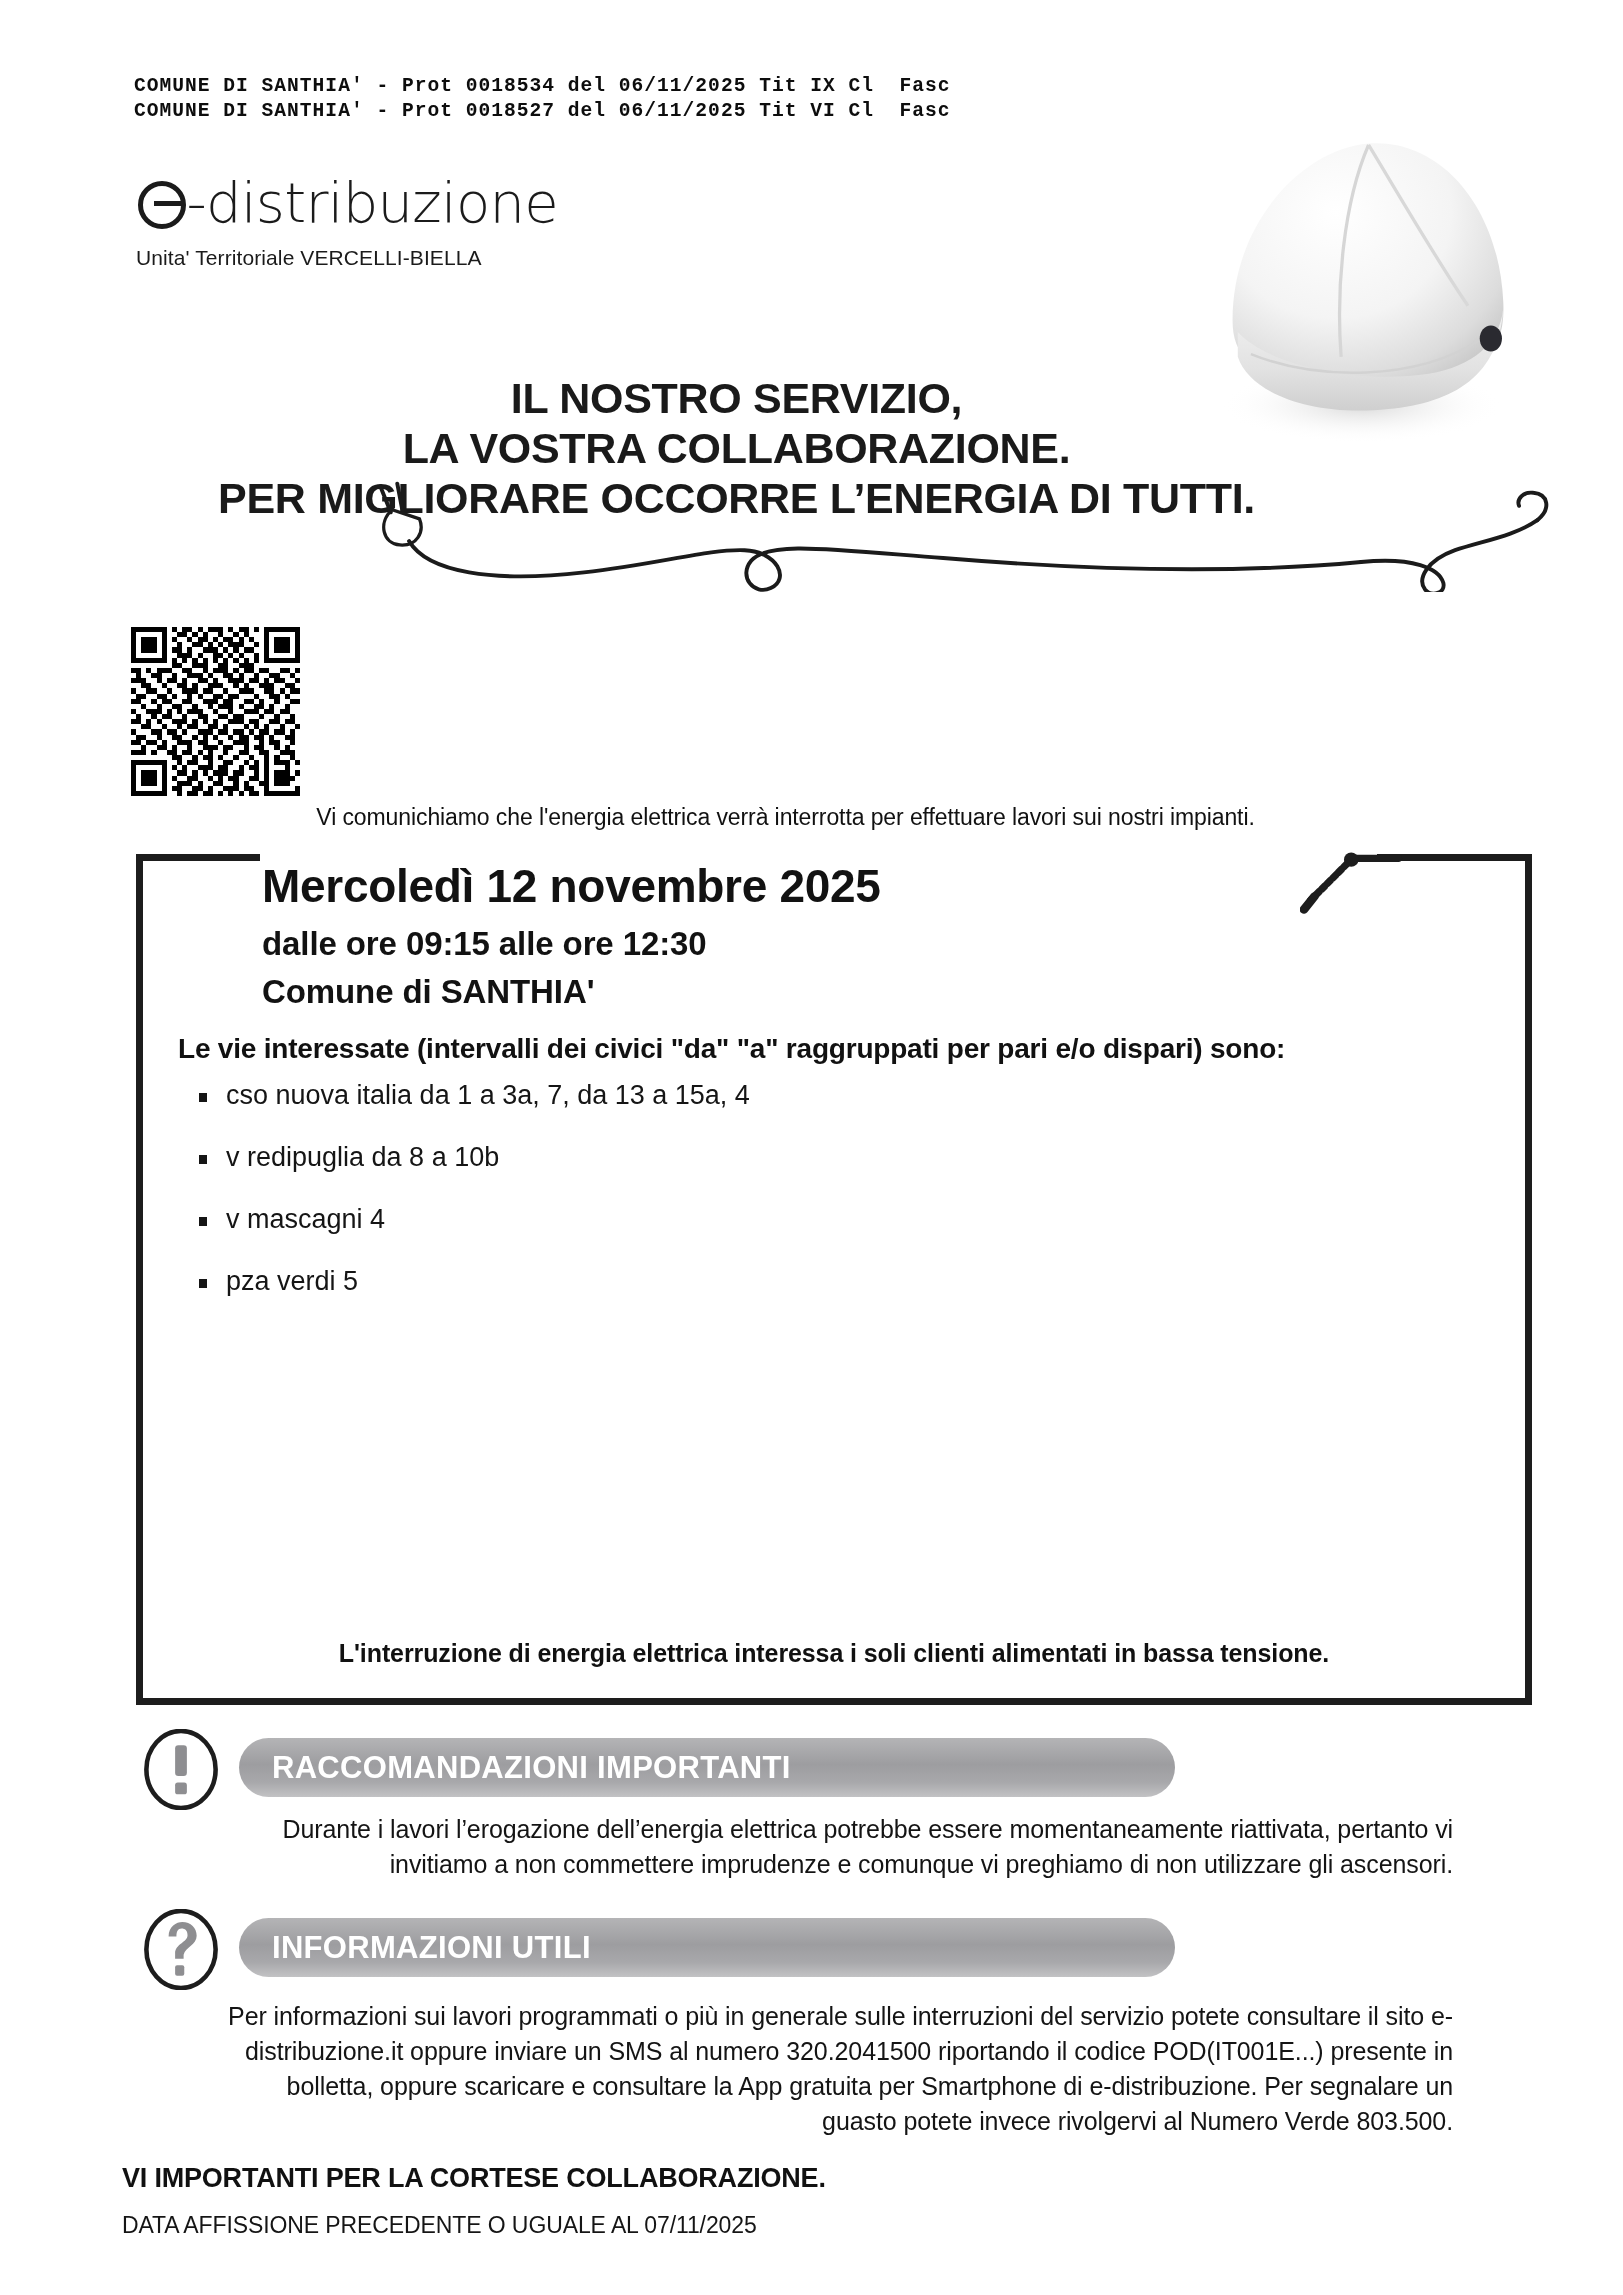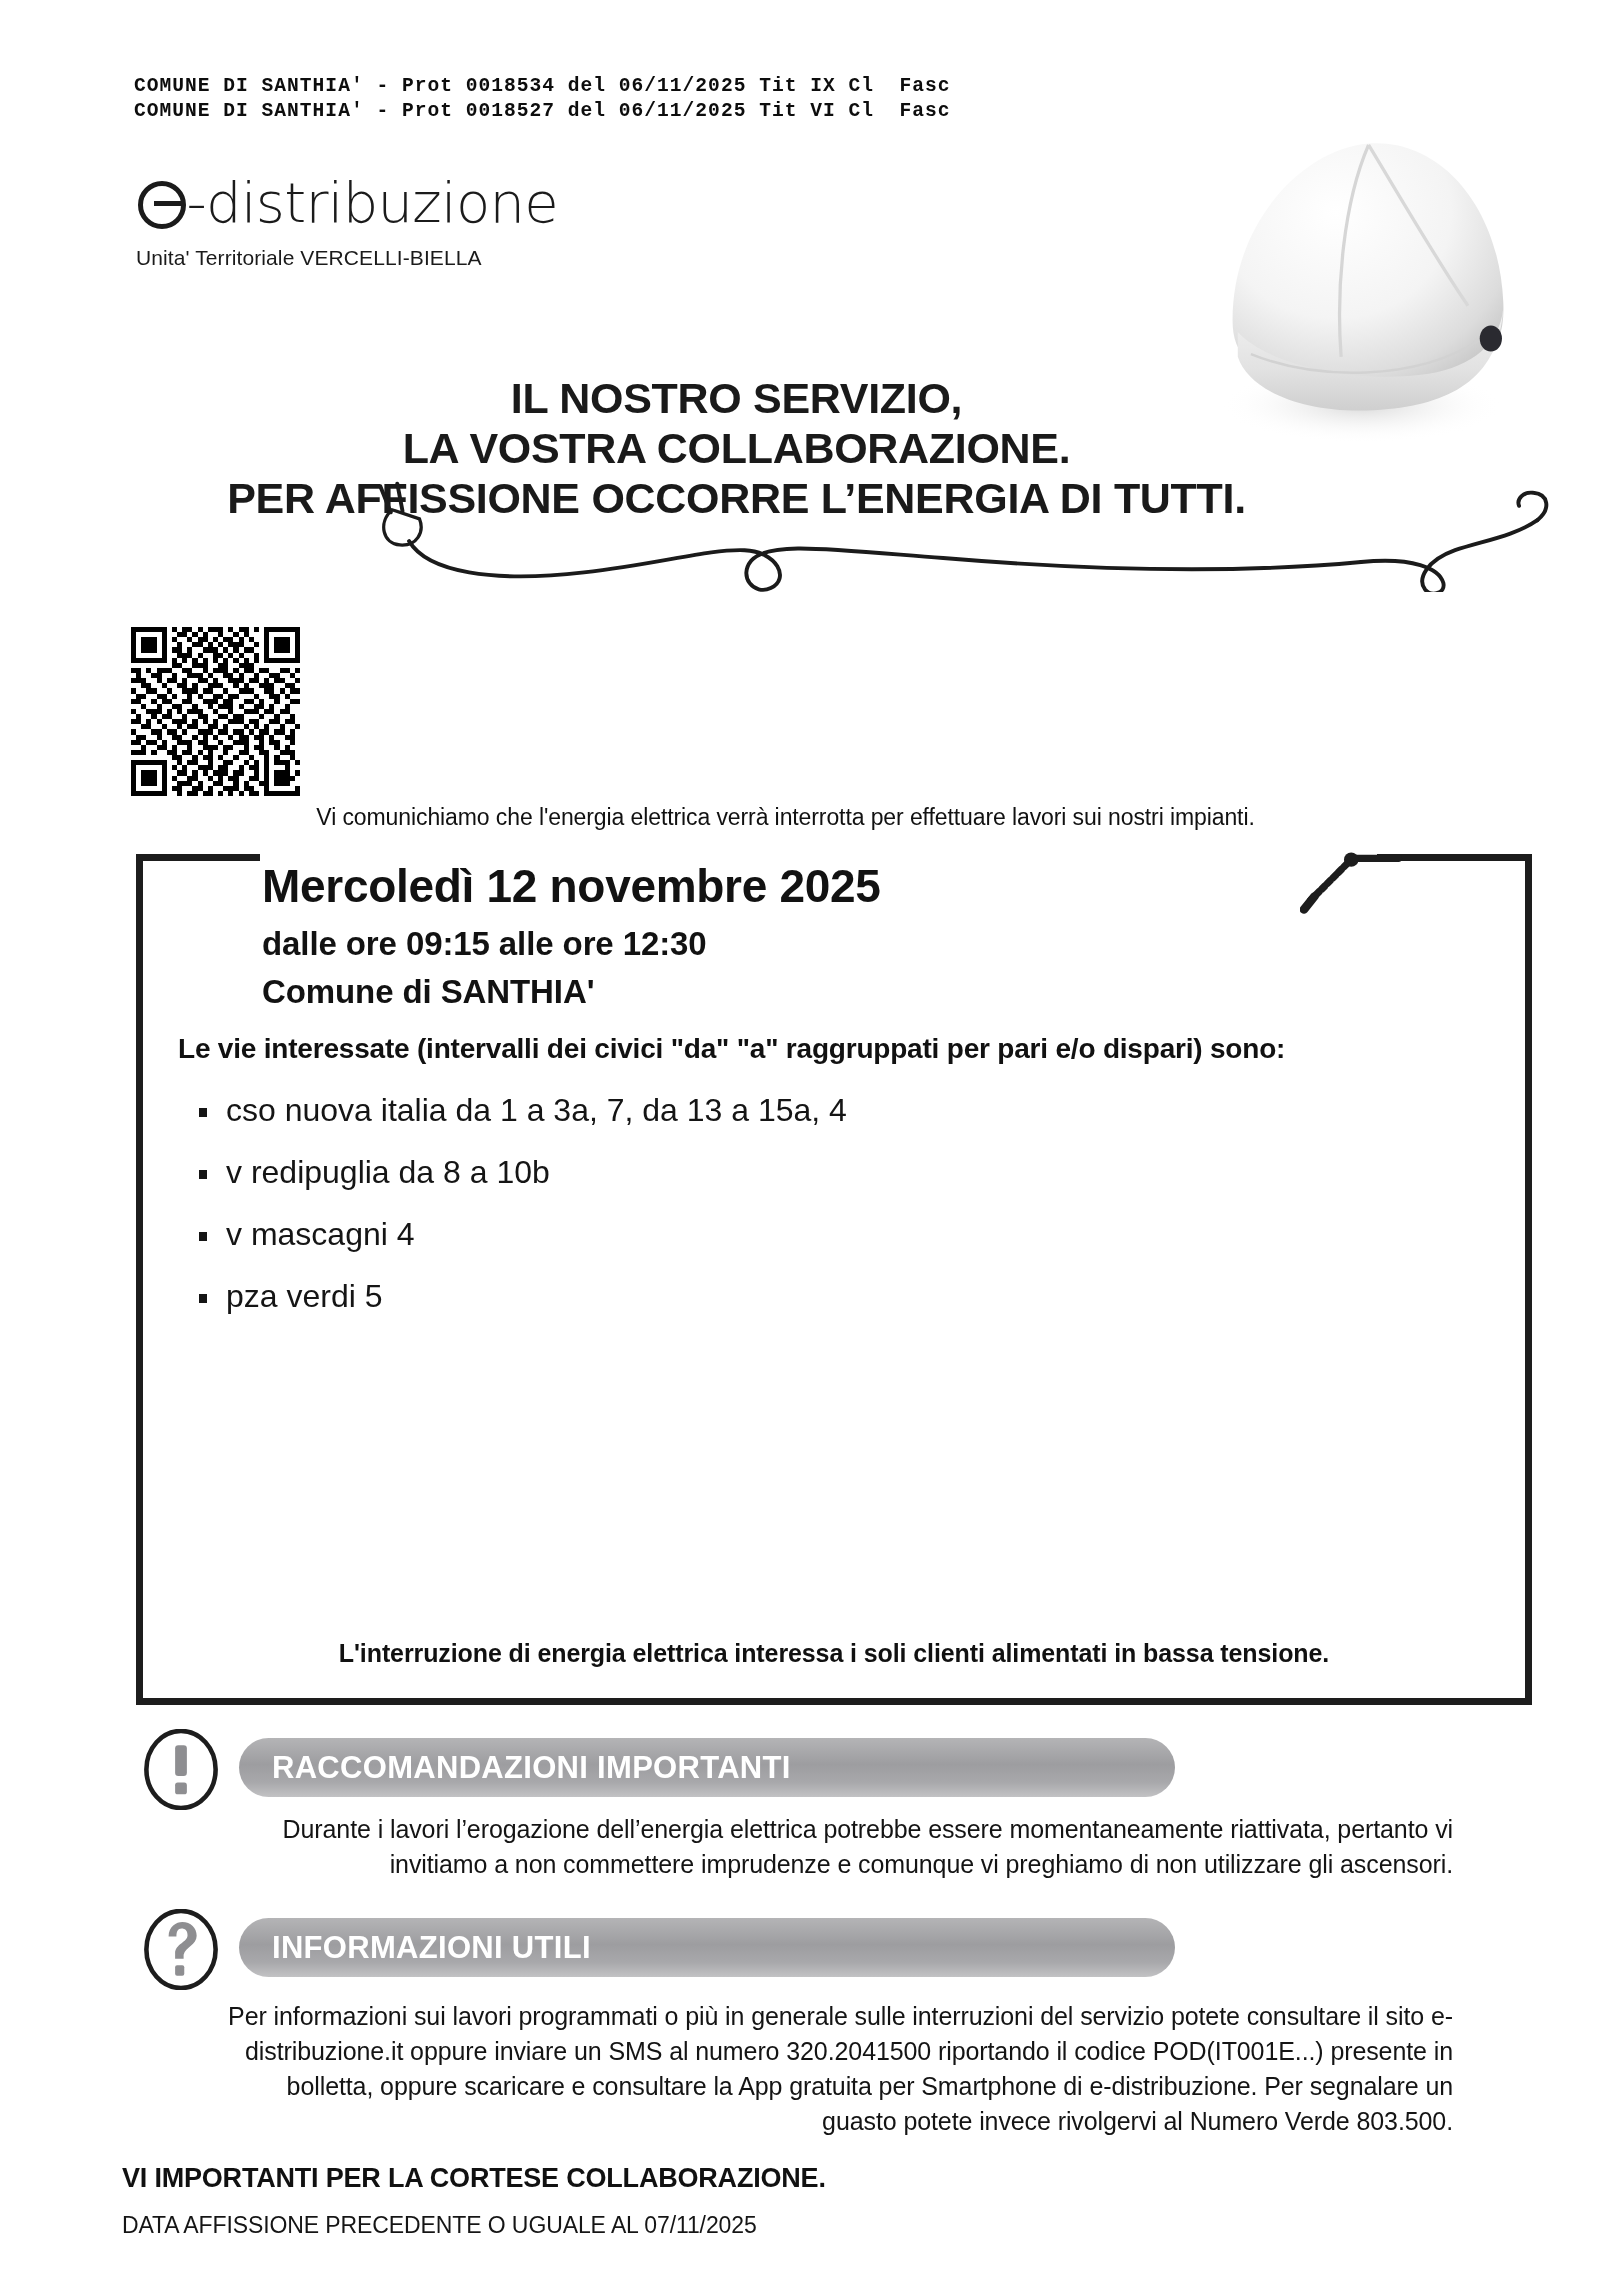--- a/index.html
+++ b/index.html
@@ -219,25 +219,24 @@
     left: 196px;
     top: 1080px;
     width: 1244px;
     list-style: none;
     margin: 0;
     padding: 0;
   }
   .streets li {
     position: relative;
     padding-left: 30px;
-    font-size: 32px;
+    font-size: 27px;
     line-height: 31px;
     margin-bottom: 31px;
     color: #151515;
-    margin-top: 15px;
   }
   .streets li::before {
     content: "";
     position: absolute;
     left: 2.6px;
     top: 13px;
     width: 8.5px;
     height: 8.5px;
     background: #151515;
   }
@@ -362,21 +361,21 @@
     <path d="M100 318 C150 372 290 398 392 382 C460 370 500 336 506 282 C500 384 432 426 330 436 C214 448 118 412 100 356 Z" fill="url(#brimg)"></path>
     <path d="M300 32 C262 120 250 250 258 356" fill="none" stroke="#d6d6d6" stroke-width="5"></path>
     <path d="M300 32 C352 118 404 208 452 278" fill="none" stroke="#d8d8d8" stroke-width="5"></path>
     <path d="M120 352 C220 392 372 394 470 330" fill="none" stroke="#d2d2d2" stroke-width="4"></path>
     <ellipse cx="487" cy="328" rx="17" ry="20" fill="#2a2a30"></ellipse>
   </svg>
 
   <div class="tagline">
     <div>IL NOSTRO SERVIZIO,</div>
     <div>LA VOSTRA COLLABORAZIONE.</div>
-    <div>PER AFFISSIONE OCCORRE L’ENERGIA DI TUTTI.</div>
+    <div>PER MIGLIORARE OCCORRE L’ENERGIA DI TUTTI.</div>
   </div>
 
   <svg class="cable" viewBox="0 0 1830 170">
     <g fill="none" stroke="#1b1b1b" stroke-width="6" stroke-linecap="round">
       <path d="M18 8 L34 48"></path>
       <path d="M44 4 L52 46"></path>
       <path d="M36 44 C14 64 22 96 48 98 C74 100 86 78 78 58 Z" stroke-width="5"></path>
       <path d="M62 92 C90 140 190 156 330 140 C450 126 520 104 576 106 C626 108 646 150 616 164 C590 176 566 146 586 122 C612 92 700 104 880 118 C1120 138 1330 142 1520 124"></path>
       <path d="M1520 124 C1600 116 1640 134 1646 156 C1650 172 1628 178 1618 166 C1606 150 1620 122 1664 106 C1706 92 1756 84 1790 60"></path>
       <path d="M1790 60 C1812 42 1806 20 1784 18 C1768 16 1758 28 1762 38"></path>

